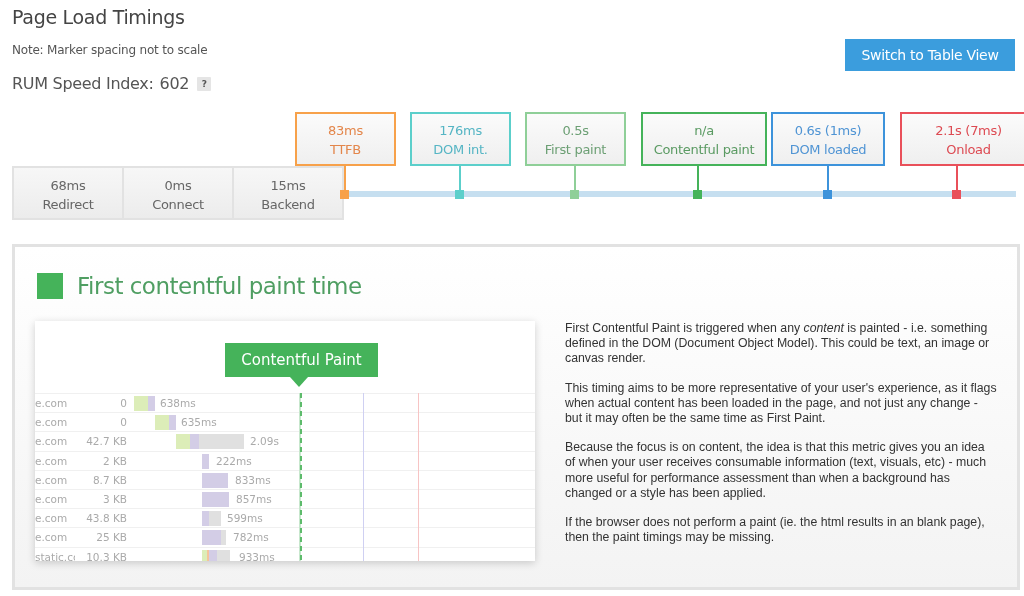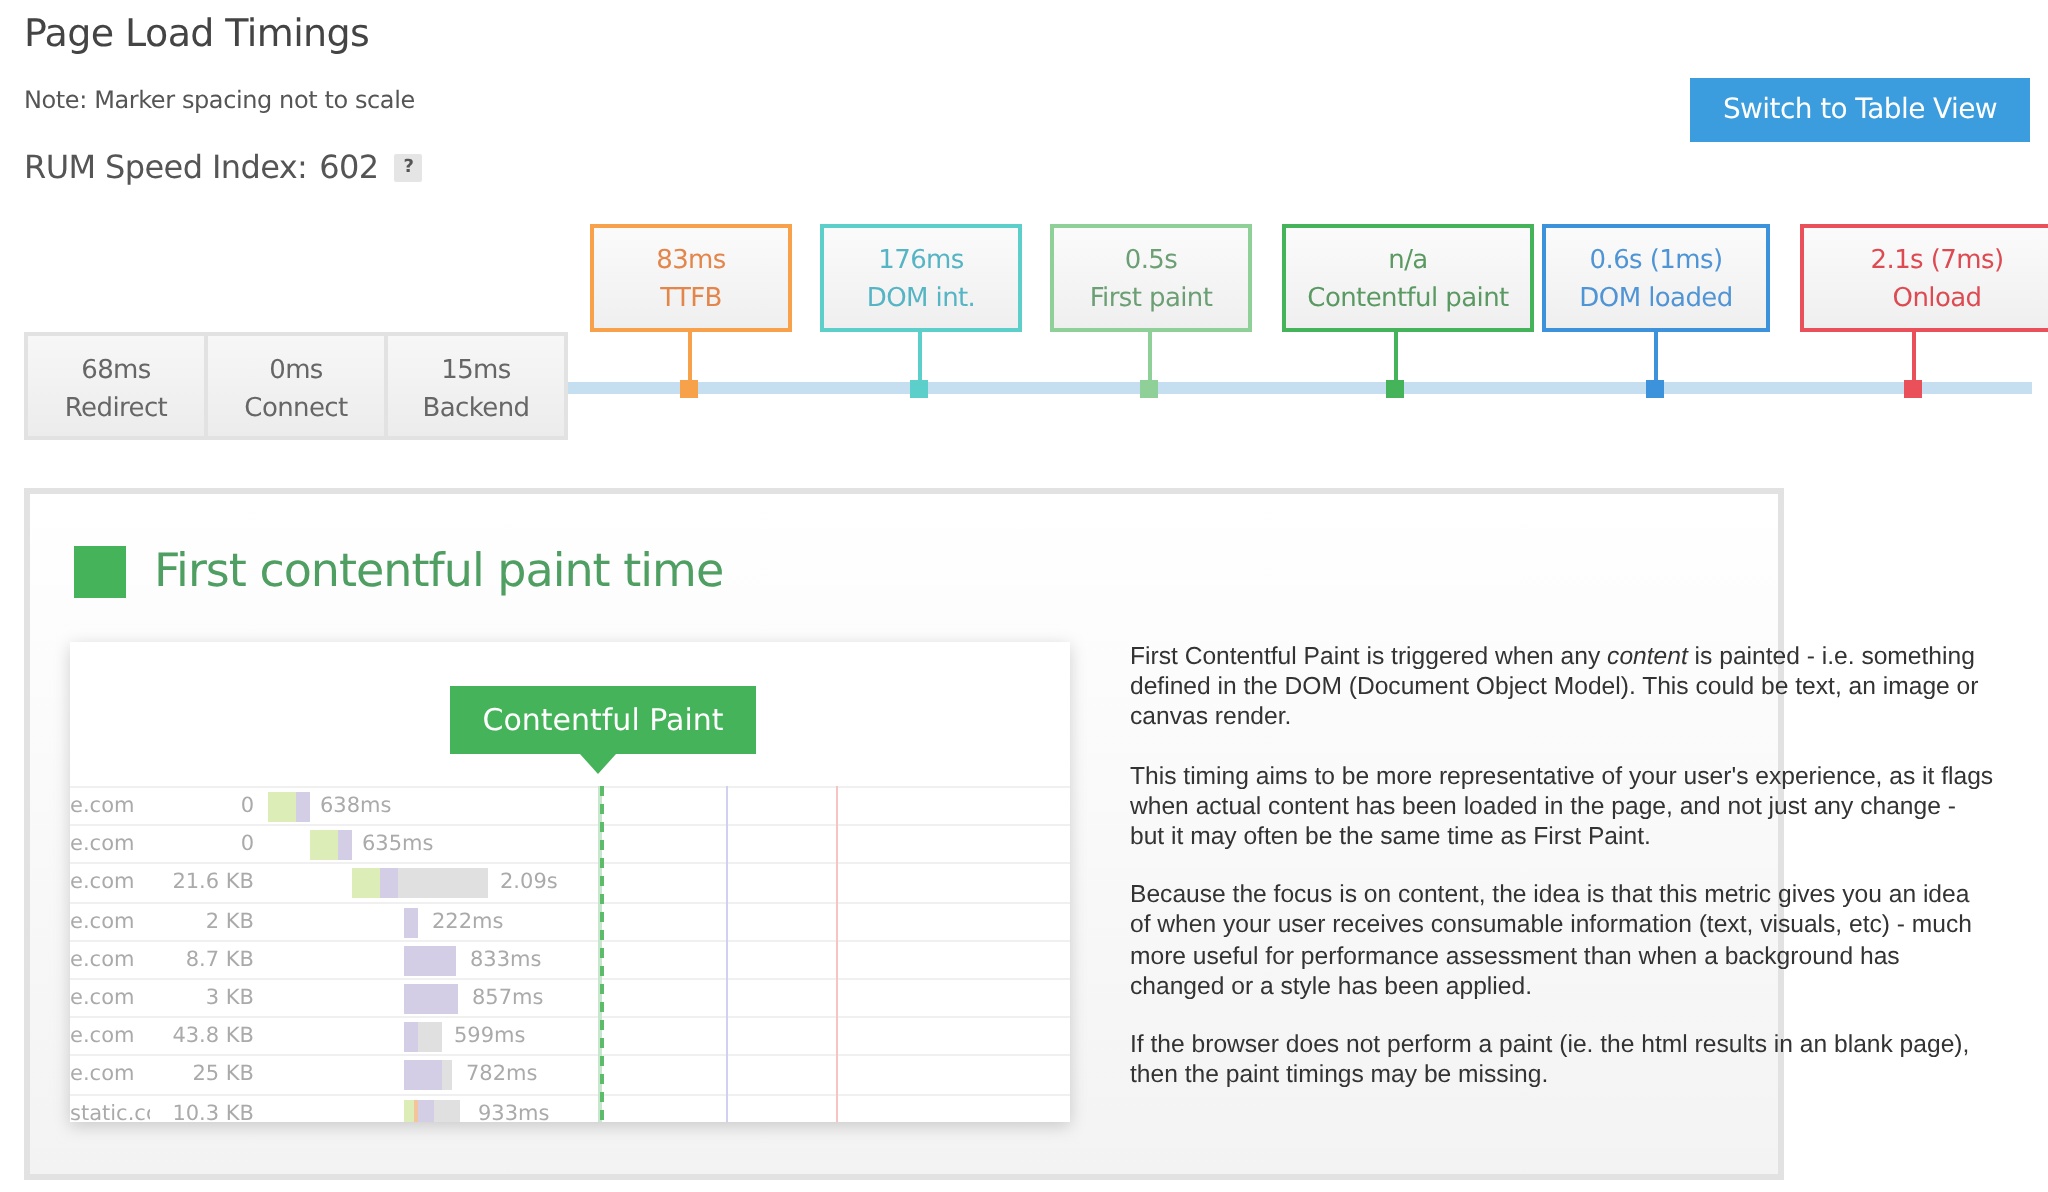--- a/index.html
+++ b/index.html
@@ -9,28 +9,28 @@
     .page-title { position: absolute; left: 12px; top: 6px; font-size: 19px; color: #444; letter-spacing: -0.3px; }
     .note { position: absolute; left: 12px; top: 43px; font-size: 12px; color: #555; letter-spacing: -0.2px; }
     .rum { position: absolute; left: 12px; top: 74px; font-size: 16px; color: #555; letter-spacing: -0.3px; display: flex; align-items: center; }
     .help-btn { display: inline-block; width: 14px; height: 14px; background: #e5e5e5; color: #555; font-size: 9px; font-weight: bold; text-align: center; line-height: 14px; margin-left: 8px; border-radius: 1px; cursor: pointer; }
 
     .switch-btn { position: absolute; left: 845px; top: 39px; width: 170px; height: 32px; background: #3b9ddd; color: #fff; font-size: 14px; border: none; font-family: "DejaVu Sans", sans-serif; letter-spacing: -0.3px; cursor: pointer; }
 
     .timeline-bar { position: absolute; left: 280px; top: 191px; width: 736px; height: 6px; background: #c6dff0; }
 
     .phase-group { position: absolute; left: 12px; top: 166px; display: flex; border: 2px solid #e2e2e2; background: #e2e2e2; }
-    .phase { width: 88px; height: 50px; background: linear-gradient(#f7f7f7, #ececec); text-align: center; font-size: 13px; color: #666; padding-top: 8px; line-height: 19px; letter-spacing: -0.3px; }
+    .phase { width: 108px; height: 50px; background: linear-gradient(#f7f7f7, #ececec); text-align: center; font-size: 13px; color: #666; padding-top: 8px; line-height: 19px; letter-spacing: -0.3px; }
     .phase + .phase { margin-left: 2px; }
 
     .marker { position: absolute; top: 112px; width: 101px; height: 54px; border: 2px solid; background: linear-gradient(#fbfbfb, #efefef); text-align: center; font-size: 13px; line-height: 19px; padding-top: 7px; letter-spacing: -0.3px; }
     .marker-stem { position: absolute; width: 2px; height: 26px; }
     .marker-dot { position: absolute; top: 190px; width: 9px; height: 9px; }
 
-    .panel { position: absolute; left: 12px; top: 244px; width: 880px; height: 346px; border: 3px solid #e2e2e2; background: linear-gradient(#ffffff, #f3f3f3); }
+    .panel { position: absolute; left: 12px; top: 244px; width: 1008px; height: 346px; border: 3px solid #e2e2e2; background: linear-gradient(#ffffff, #f3f3f3); }
     .panel-heading { position: absolute; left: 22px; top: 26px; display: flex; align-items: center; }
     .panel-swatch { width: 26px; height: 26px; background: #45b35a; margin-right: 14px; }
     .panel-title { font-size: 23px; color: #4f9e62; letter-spacing: -0.5px; }
 
     .preview { position: absolute; left: 20px; top: 74px; width: 500px; height: 240px; background: #fff; box-shadow: 0 2px 8px rgba(0,0,0,0.18); overflow: hidden; }
     .cp-label { position: absolute; left: 190px; top: 22px; width: 153px; height: 34px; background: #45b35a; color: #fff; font-size: 15px; text-align: center; line-height: 34px; }
     .cp-arrow { position: absolute; left: 255px; top: 56px; width: 0; height: 0; border-left: 9px solid transparent; border-right: 9px solid transparent; border-top: 10px solid #45b35a; }
     .wf-rows { position: absolute; left: 0; top: 72px; width: 500px; }
     .wf-row { position: relative; height: 19.2px; border-top: 1px solid #f0f0f0; font-size: 10.5px; color: #aaa; }
     .wf-host { position: absolute; left: 0; top: 3px; width: 40px; text-align: left; overflow: hidden; white-space: nowrap; }
@@ -144,21 +144,21 @@
         <span class="wf-host">e.com</span>
         <span class="wf-size">0</span>
         <div class="wf-bar" style="left:120px;">
             <span style="width:14px;background:#dcedb8;"></span>
             <span style="width:7px;background:#d3cde6;"></span>
           </div>
         <span class="wf-time" style="left:146px;">635ms</span>
       </div>
       <div class="wf-row">
         <span class="wf-host">e.com</span>
-        <span class="wf-size">21.6 KB</span>
+        <span class="wf-size">42.7 KB</span>
         <div class="wf-bar" style="left:141px;">
             <span style="width:14px;background:#dcedb8;"></span>
             <span style="width:9px;background:#d3cde6;"></span>
             <span style="width:45px;background:#e0e0e0;"></span>
           </div>
         <span class="wf-time" style="left:215px;">2.09s</span>
       </div>
       <div class="wf-row">
         <span class="wf-host">e.com</span>
         <span class="wf-size">2 KB</span>

